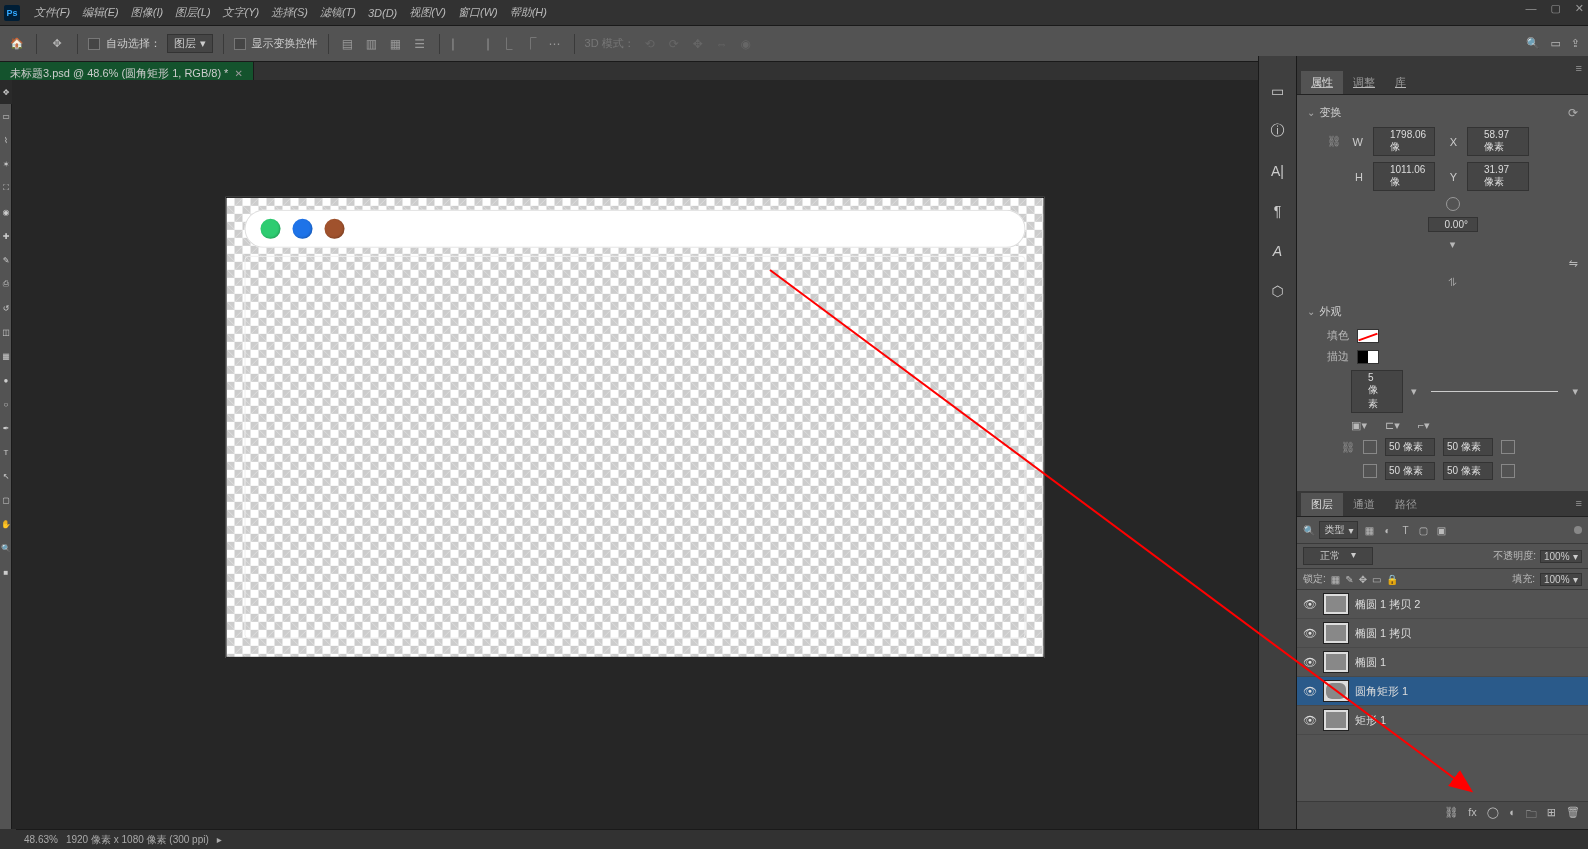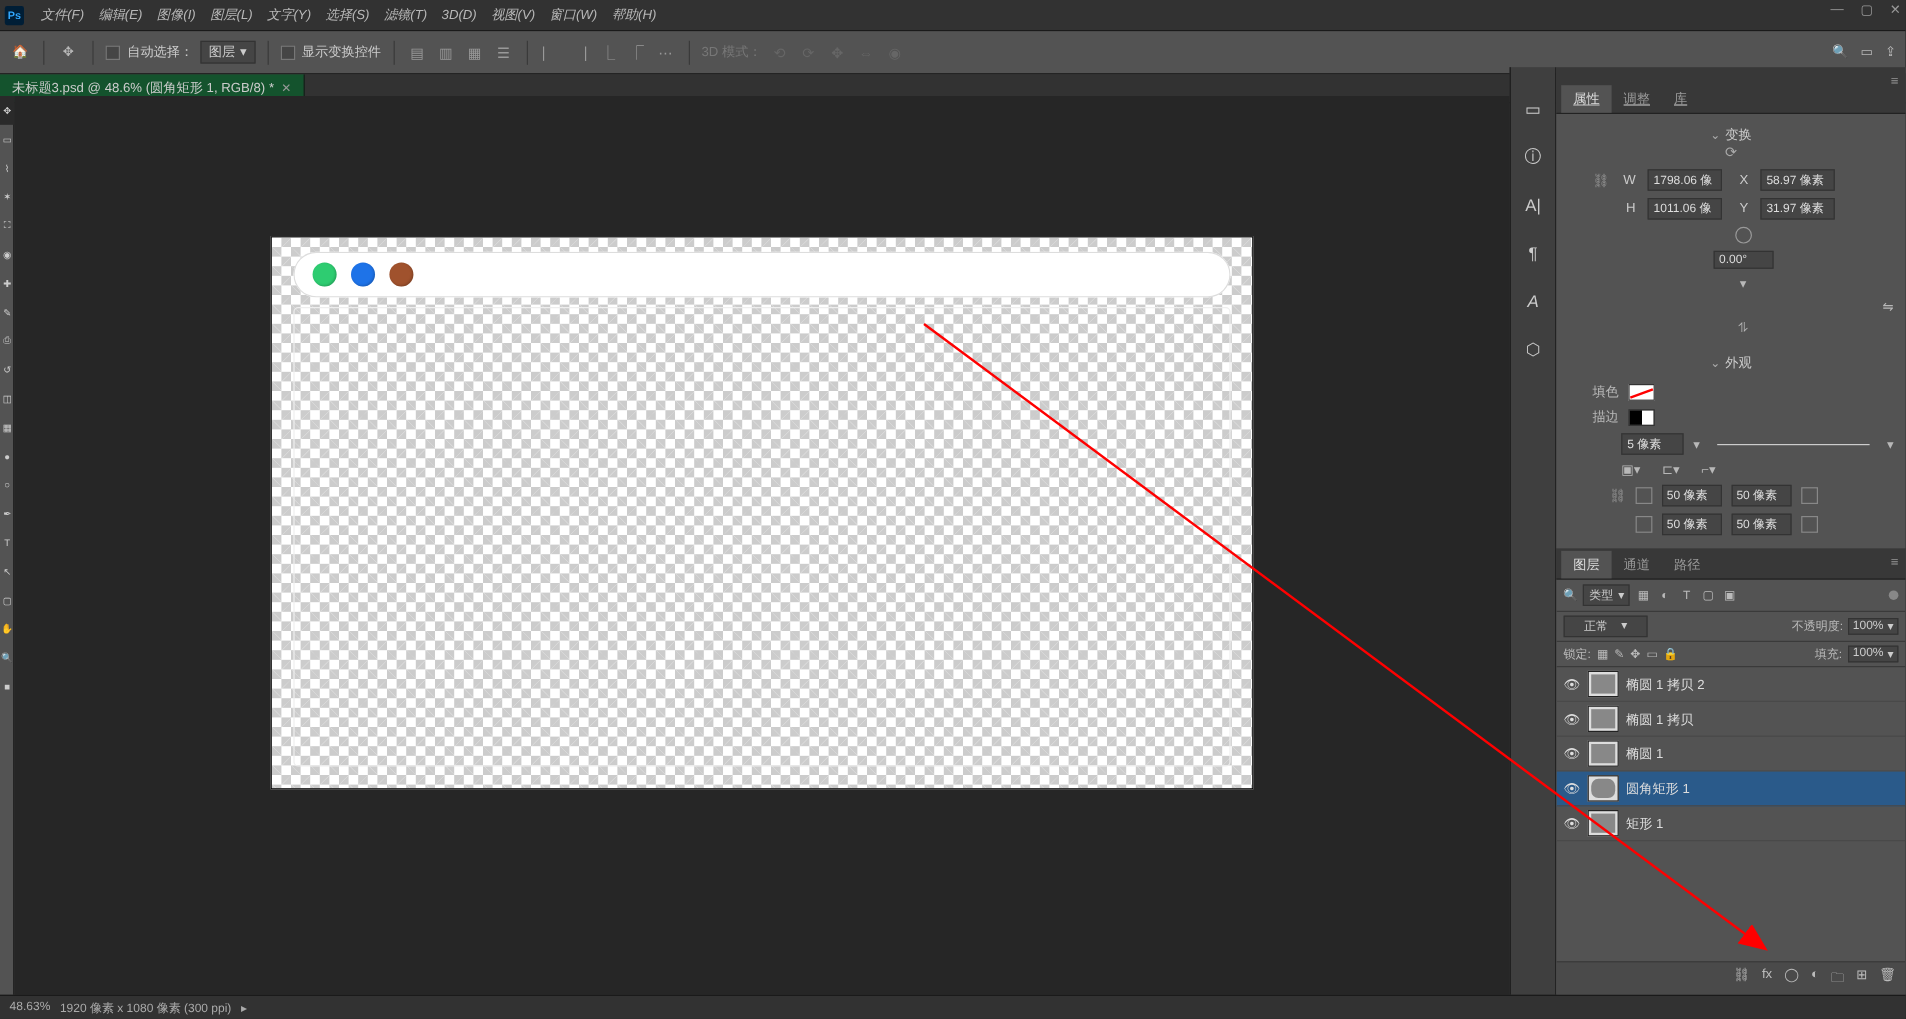--- a/index.html
+++ b/index.html
@@ -38,26 +38,26 @@
 .icon-strip { width:38px; background:#3f3f3f; display:flex; flex-direction:column; align-items:center; gap:18px; padding-top:24px; border-left:1px solid #1a1a1a; }
 .icon-strip span { width:22px; height:22px; display:flex; align-items:center; justify-content:center; color:#ccc; font-size:14px; }
 .panels { flex:1; background:#535353; display:flex; flex-direction:column; border-left:1px solid #1a1a1a; }
 .panel-tabs { height:39px; background:#383838; display:flex; align-items:flex-end; padding:0 4px; border-bottom:1px solid #222; position:relative;text-decoration:underline; }
 .ptab { padding:4px 10px; font-size:11px; color:#999; }
 .ptab.active { background:#535353; color:#ddd; }
 .ptabs-menu { position:absolute; right:6px; top:6px; color:#999; font-size:11px; }
 .prop-body { padding:6px 10px; background:#535353; }
 .prop-head { display:flex; align-items:center; gap:6px; font-size:11px; color:#ccc; padding:4px 0 8px; }
 .prop-ico { width:14px; height:14px; border:1px solid #999; }
-.sect-title { display:flex; align-items:center; font-size:11px; color:#ccc; padding:4px 0;flex-direction:column; }
+.sect-title { display:flex; align-items:center; justify-content:space-between; font-size:11px; color:#ccc; padding:4px 0; }
 .chev { font-size:10px; color:#aaa; margin-right:4px; }
 .reset { font-size:12px; color:#aaa; }
 .num-row { display:flex; align-items:center; gap:10px; padding:3px 0 3px 20px; font-size:11px; }
 .num-lbl { width:12px; text-align:right; color:#ccc; }
-.num-val { background:#454545; border:1px solid #333; padding:1px 4px; width:62px; color:#ddd; font-size:10px; }
+.num-val { background:#454545; border:1px solid #333; padding:1px 16px; width:62px; color:#ddd; font-size:10px; }
 .link-ico { width:14px; height:14px; color:#999; font-size:11px; display:flex; align-items:center; justify-content:center; }
 .angle-row { display:flex; align-items:center; gap:6px; padding:3px 0 3px 20px;flex-direction:column; }
 .angle-ico { width:14px; height:14px; border:1px solid #999; border-radius:50%; position:relative; }
 .appear { padding:2px 0 2px 20px; font-size:11px; }
 .fill-row { display:flex; align-items:center; gap:8px; padding:3px 0; }
 .swatch-none { width:22px; height:14px; background:#fff; position:relative; border:1px solid #333; }
 .swatch-none::after { content:""; position:absolute; left:0; right:0; top:50%; border-top:2px solid red; transform:rotate(-20deg); }
 .swatch-bw { width:22px; height:14px; background:linear-gradient(90deg,#000 50%,#fff 50%); border:1px solid #333; }
 .corner-grid { display:flex; gap:8px; align-items:center; padding:3px 0 3px 14px; }
 .corner-box { width:14px; height:14px; border:1px solid #888; }
@@ -74,21 +74,21 @@
 .ly-opac-val { background:#454545; border:1px solid #333; padding:0 3px; width:42px; color:#ccc; font-size:10px; display:inline-flex; justify-content:space-between; }
 .ly-locks { display:flex; align-items:center; gap:5px; padding:3px 6px; border-bottom:1px solid #3a3a3a; font-size:10px; color:#bbb; }
 .ly-list { flex:1; overflow:auto; }
 .ly-item { display:flex; align-items:center; gap:6px; padding:3px 6px; font-size:11px; color:#ddd; border-bottom:1px solid #494949; }
 .ly-item.sel { background:#2a5a8a; }
 .ly-eye { width:14px; text-align:center; font-size:11px; }
 .ly-thumb { width:26px; height:22px; background:#ddd; border:1px solid #222; position:relative; }
 .ly-thumb.shape::after { content:""; position:absolute; inset:2px; background:#888; }
 .ly-thumb.shape.round::after { border-radius:6px; }
 .ly-bottom { display:flex; justify-content:flex-end; gap:10px; padding:4px 8px; border-top:1px solid #3a3a3a; background:#4a4a4a; font-size:11px; color:#bbb; }
-.status { position:absolute; left:0; right:0; bottom:0; height:20px; background:#323232; display:flex; align-items:center; padding:0 8px; font-size:10px; color:#aaa; border-top:1px solid #1a1a1a; gap:8px; }
+.status { position:absolute; left:16px; right:0; bottom:0; height:20px; background:#323232; display:flex; align-items:center; padding:0 8px; font-size:10px; color:#aaa; border-top:1px solid #1a1a1a; gap:8px; }
 </style>
 </head>
 <body>
 
 <div class="menubar">
   <div class="ps-logo">Ps</div>
   <span class="menu-item">文件(F)</span>
   <span class="menu-item">编辑(E)</span>
   <span class="menu-item">图像(I)</span>
   <span class="menu-item">图层(L)</span>

